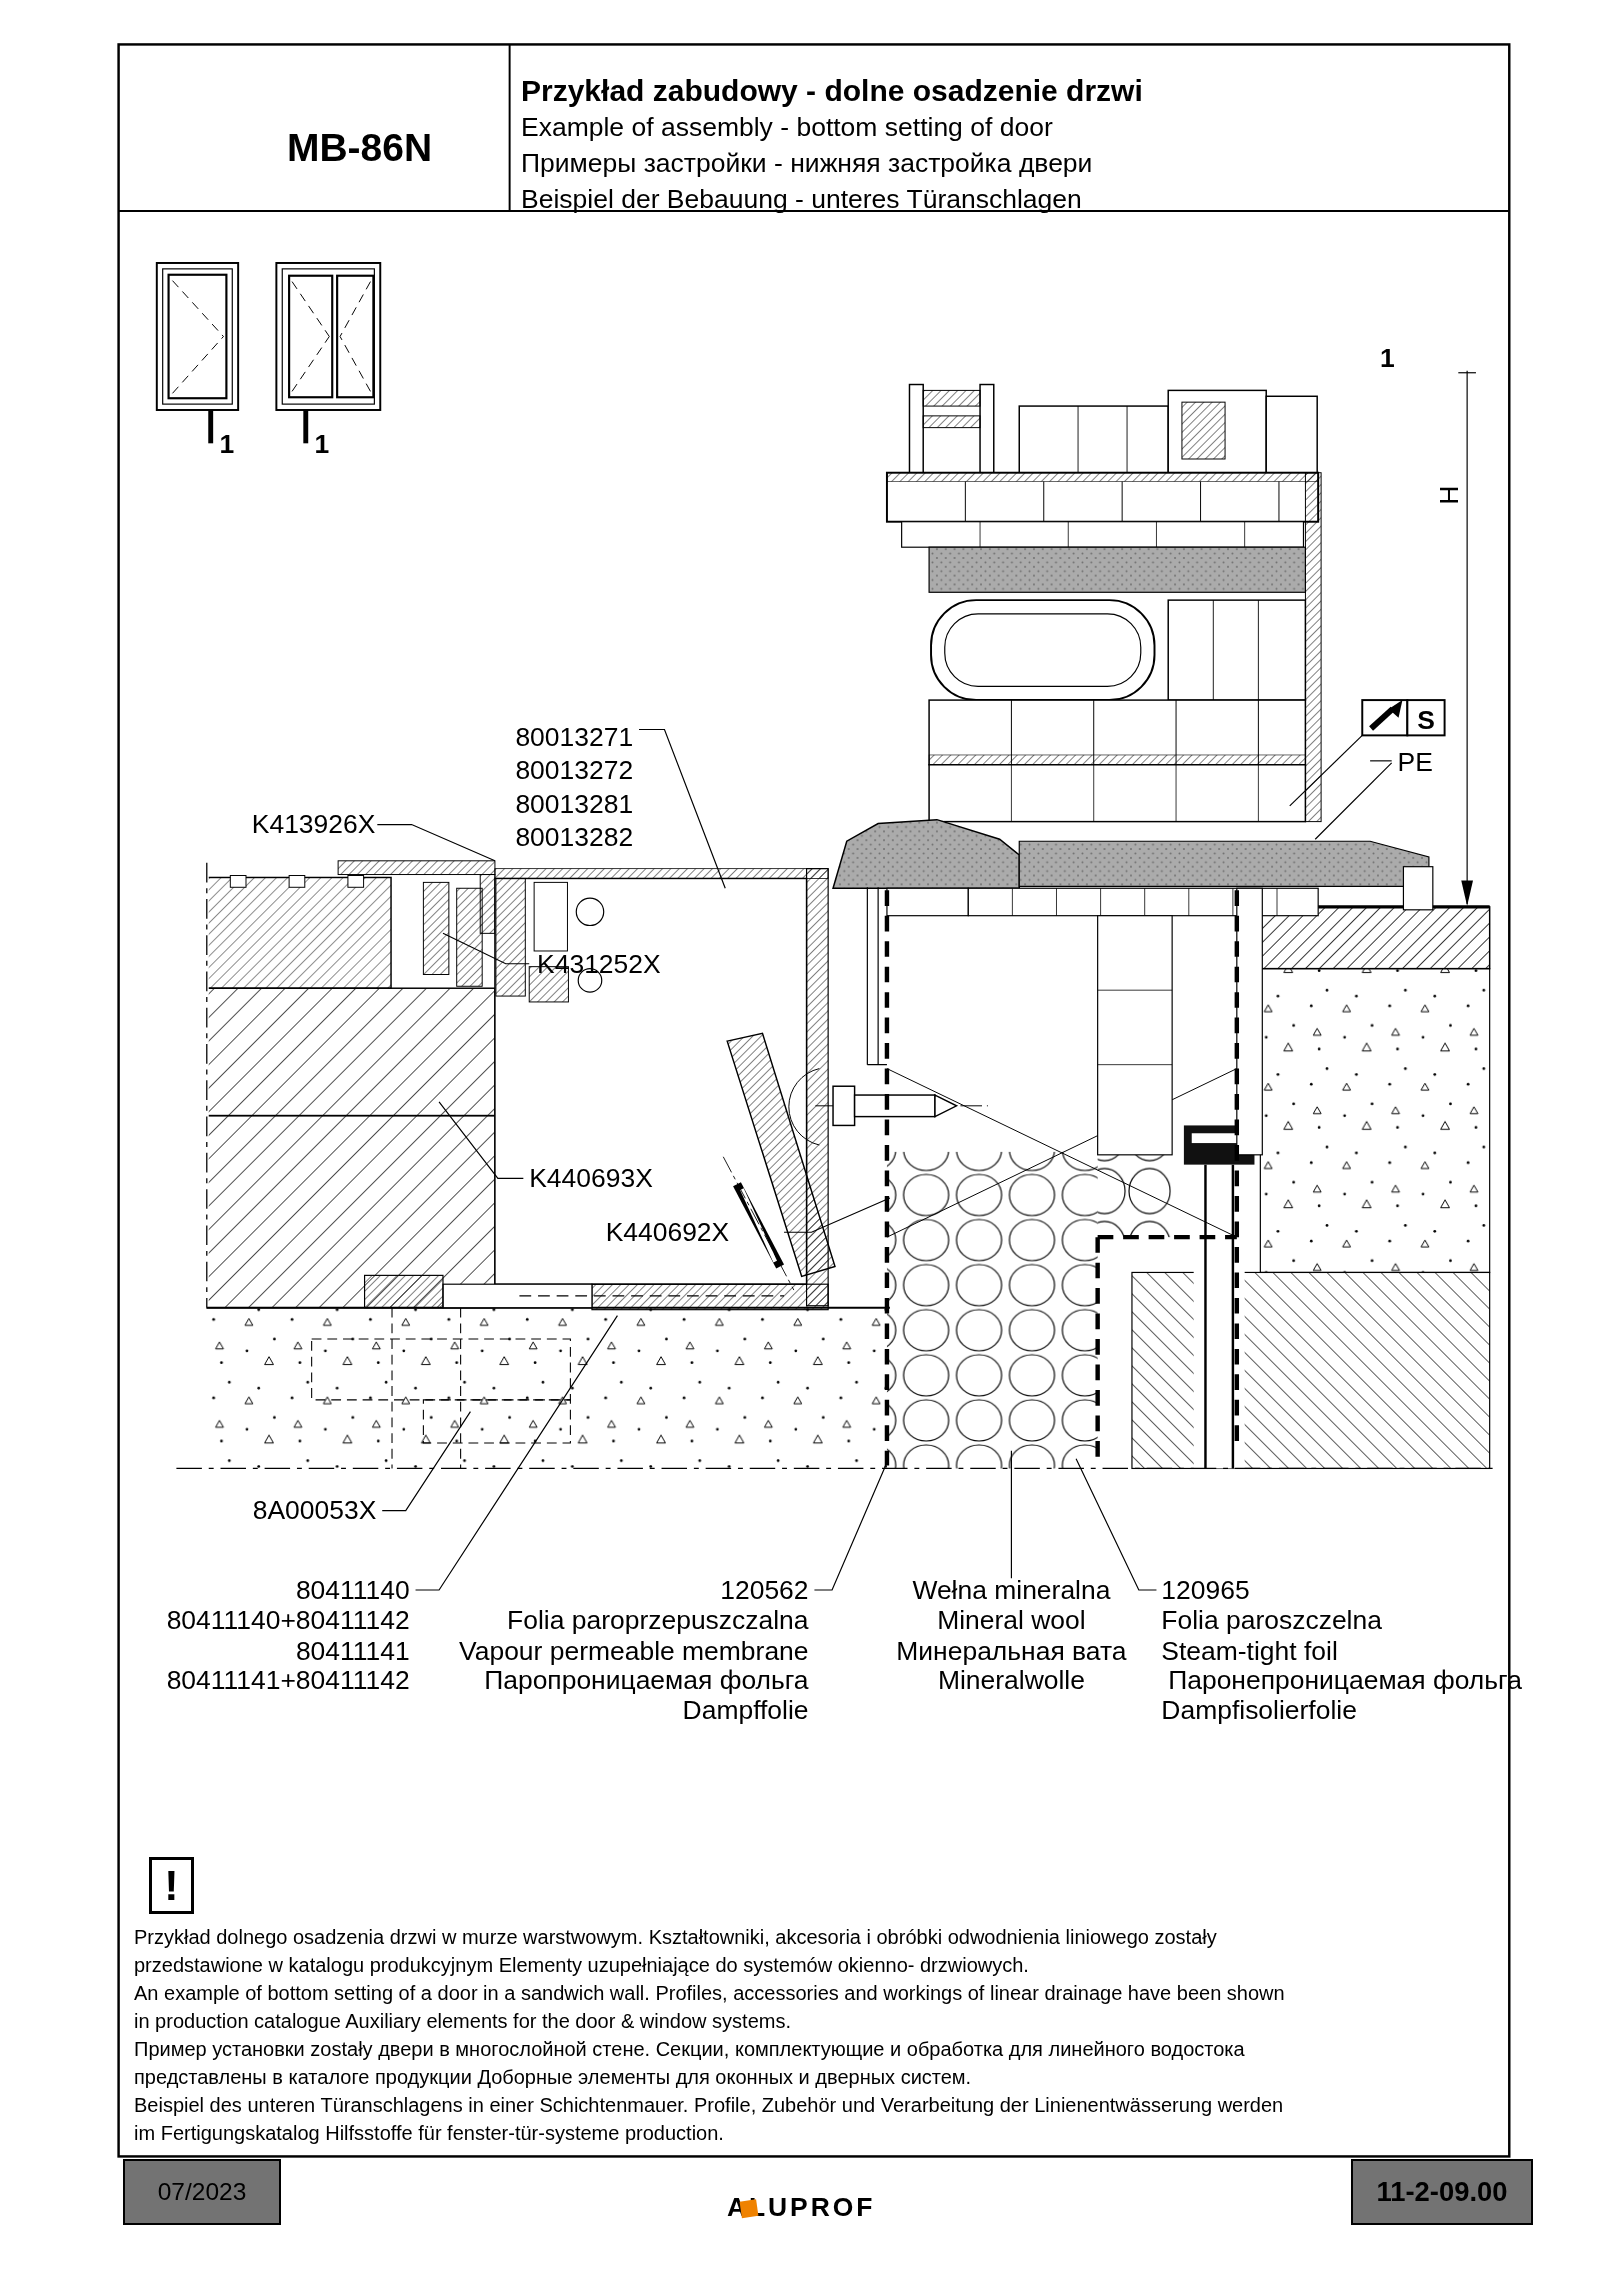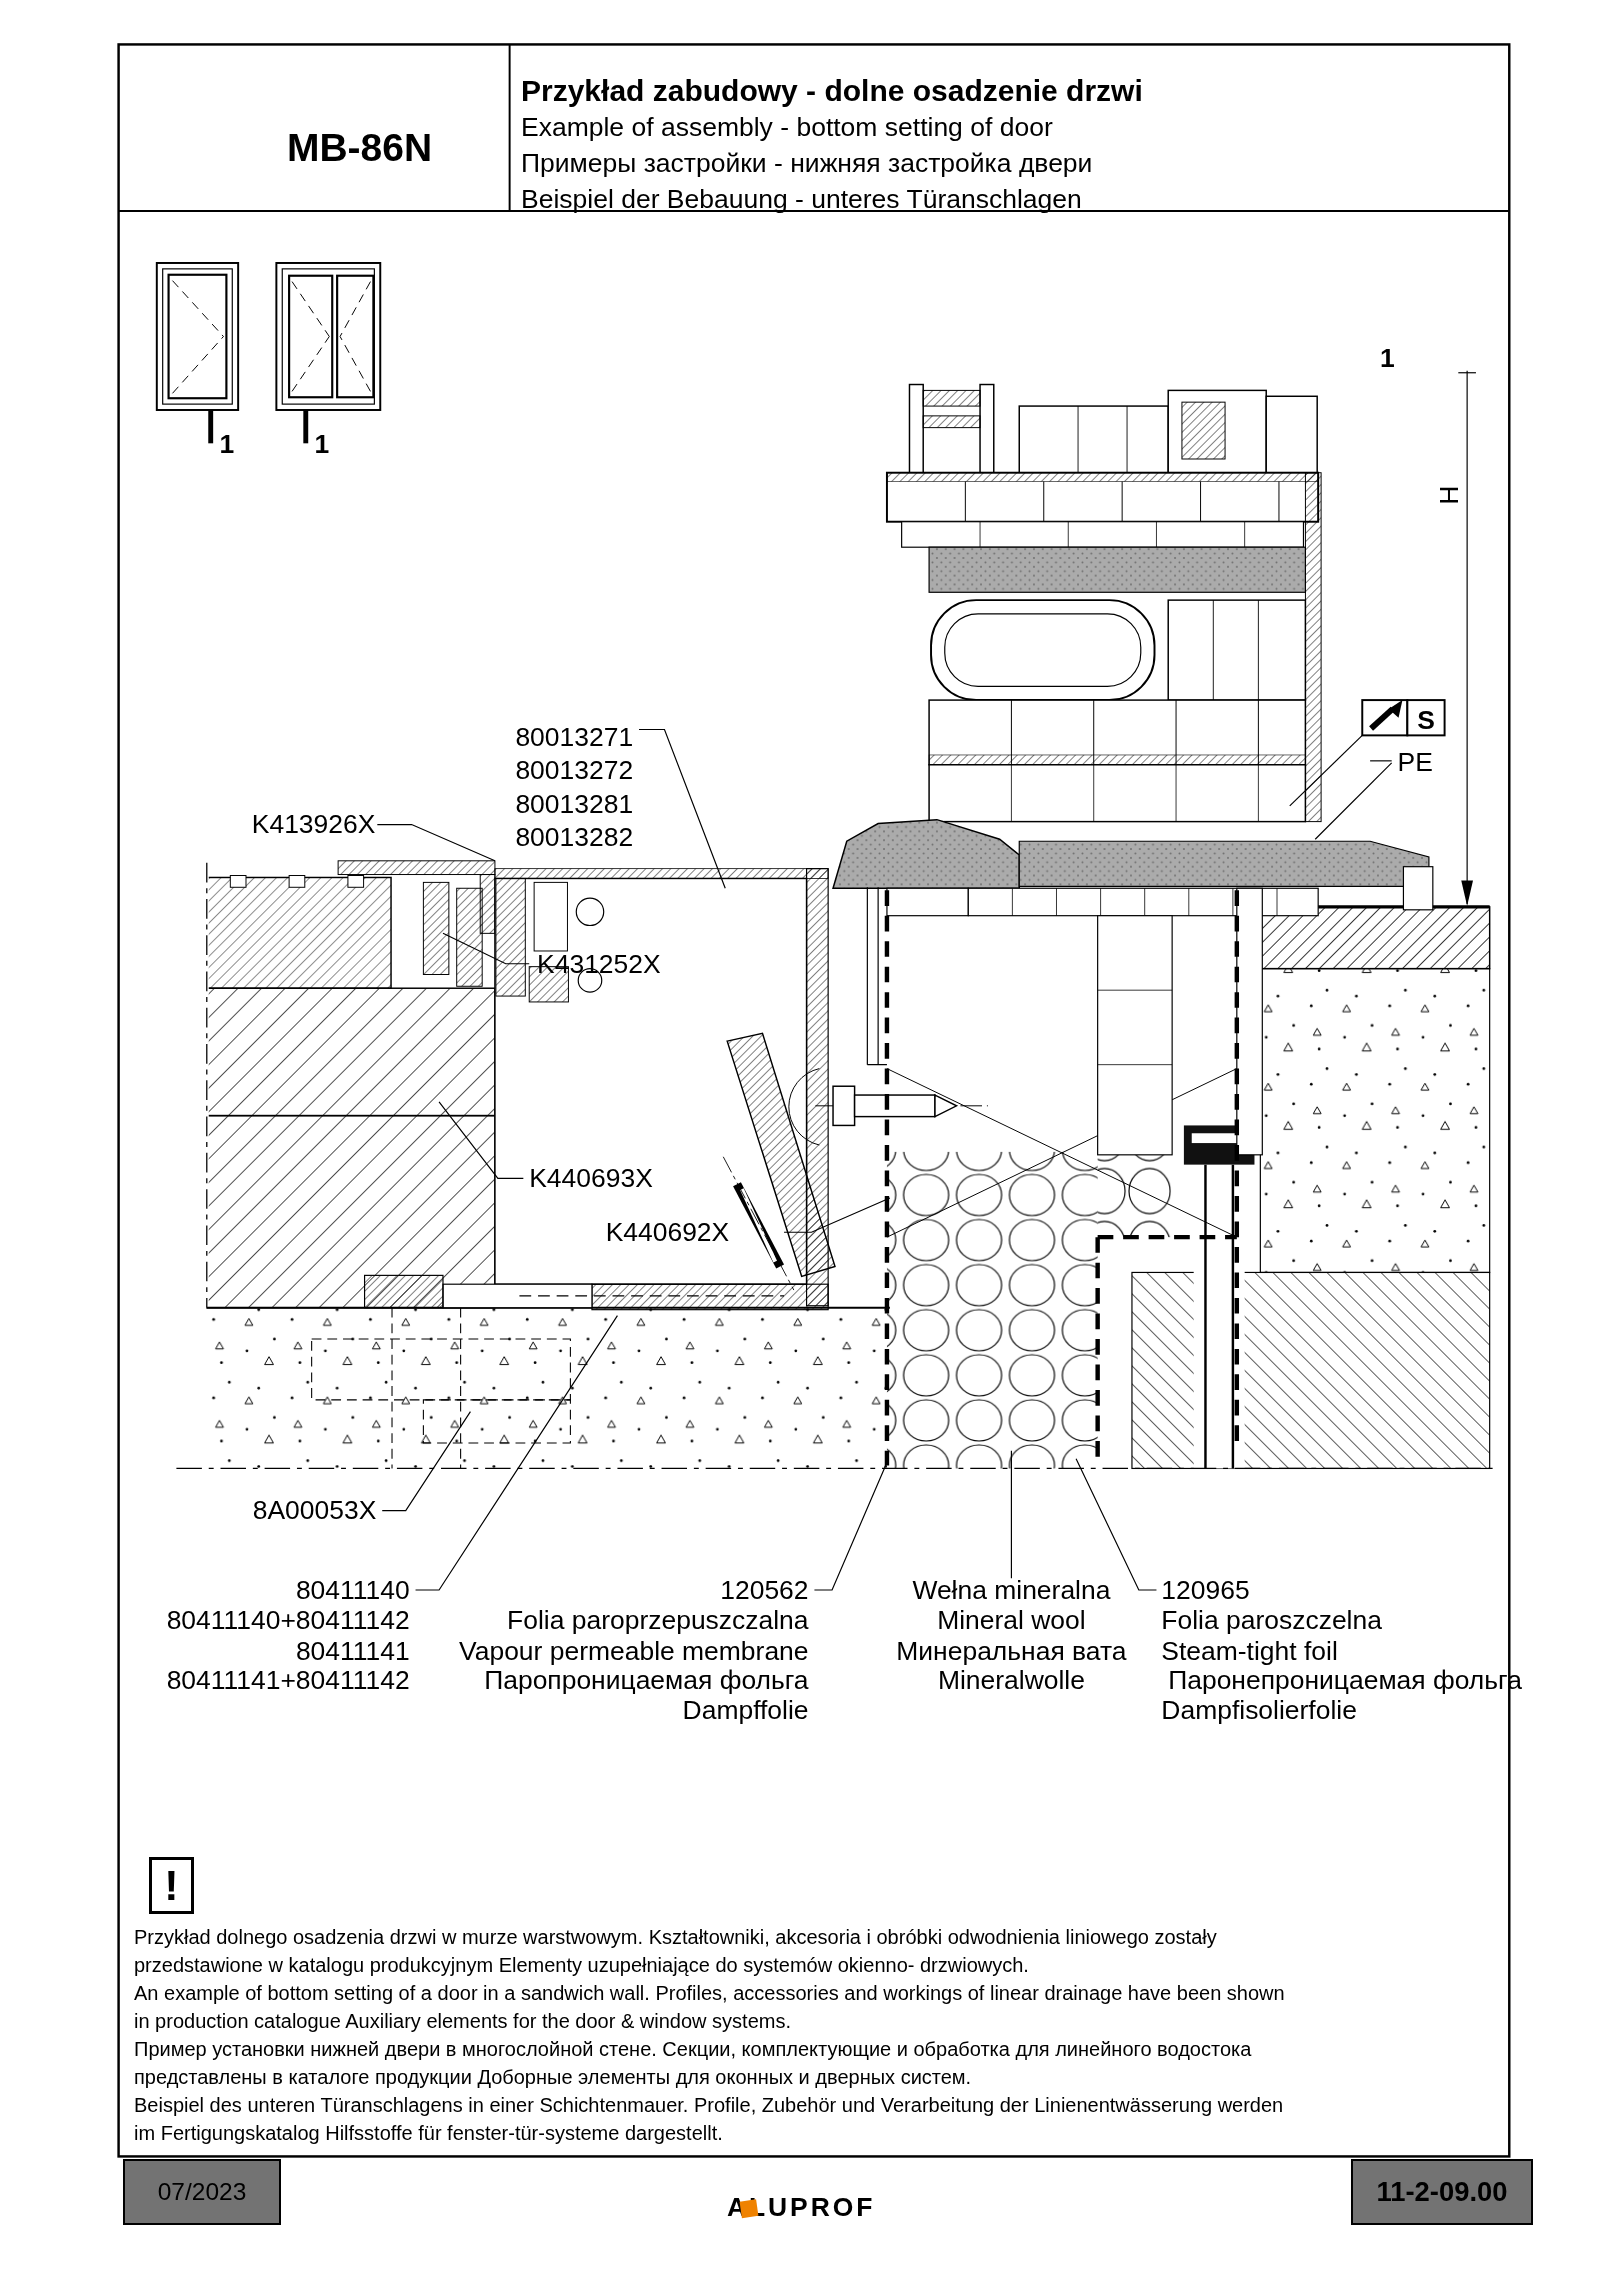--- a/index.html
+++ b/index.html
@@ -296,24 +296,24 @@
     <div class="t3">Примеры застройки - нижняя застройка двери</div>
     <div class="t4">Beispiel der Bebauung - unteres Türanschlagen</div>
   </div>
 
   <div class="abs note-icon">!</div>
   <div class="abs note-text">
     <div>Przykład dolnego osadzenia drzwi w murze warstwowym. Kształtowniki, akcesoria i obróbki odwodnienia liniowego zostały</div>
     <div>przedstawione w katalogu produkcyjnym Elementy uzupełniające do systemów okienno- drzwiowych.</div>
     <div>An example of bottom setting of a door in a sandwich wall. Profiles, accessories and workings of linear drainage have been shown</div>
     <div>in production catalogue Auxiliary elements for the door &amp; window systems.</div>
-    <div>Пример установки нижней двери в многослойной стене. Секции, комплектующие и обработка для линейного водостока</div>
+    <div>Пример установки zostały двери в многослойной стене. Секции, комплектующие и обработка для линейного водостока</div>
     <div>представлены в каталоге продукции Доборные элементы для оконных и дверных систем.</div>
     <div>Beispiel des unteren Türanschlagens in einer Schichtenmauer. Profile, Zubehör und Verarbeitung der Linienentwässerung werden</div>
-    <div>im Fertigungskatalog Hilfsstoffe für fenster-tür-systeme dargestellt.</div>
+    <div>im Fertigungskatalog Hilfsstoffe für fenster-tür-systeme production.</div>
   </div>
 
   <div class="abs ft-box ft-date">07/2023</div>
   <div class="abs ft-logo">
     <svg width="294" height="61" viewBox="0 0 300 62">
       <text x="6" y="49" font-family="Liberation Sans, sans-serif" font-size="50" font-weight="bold" letter-spacing="3" fill="#232a5a">ALUPROF</text>
       <rect x="20" y="33" width="17" height="17" fill="#ef8200" transform="rotate(-8 28 41)"></rect>
     </svg>
   </div>
   <div class="abs ft-box ft-doc">11-2-09.00</div>

